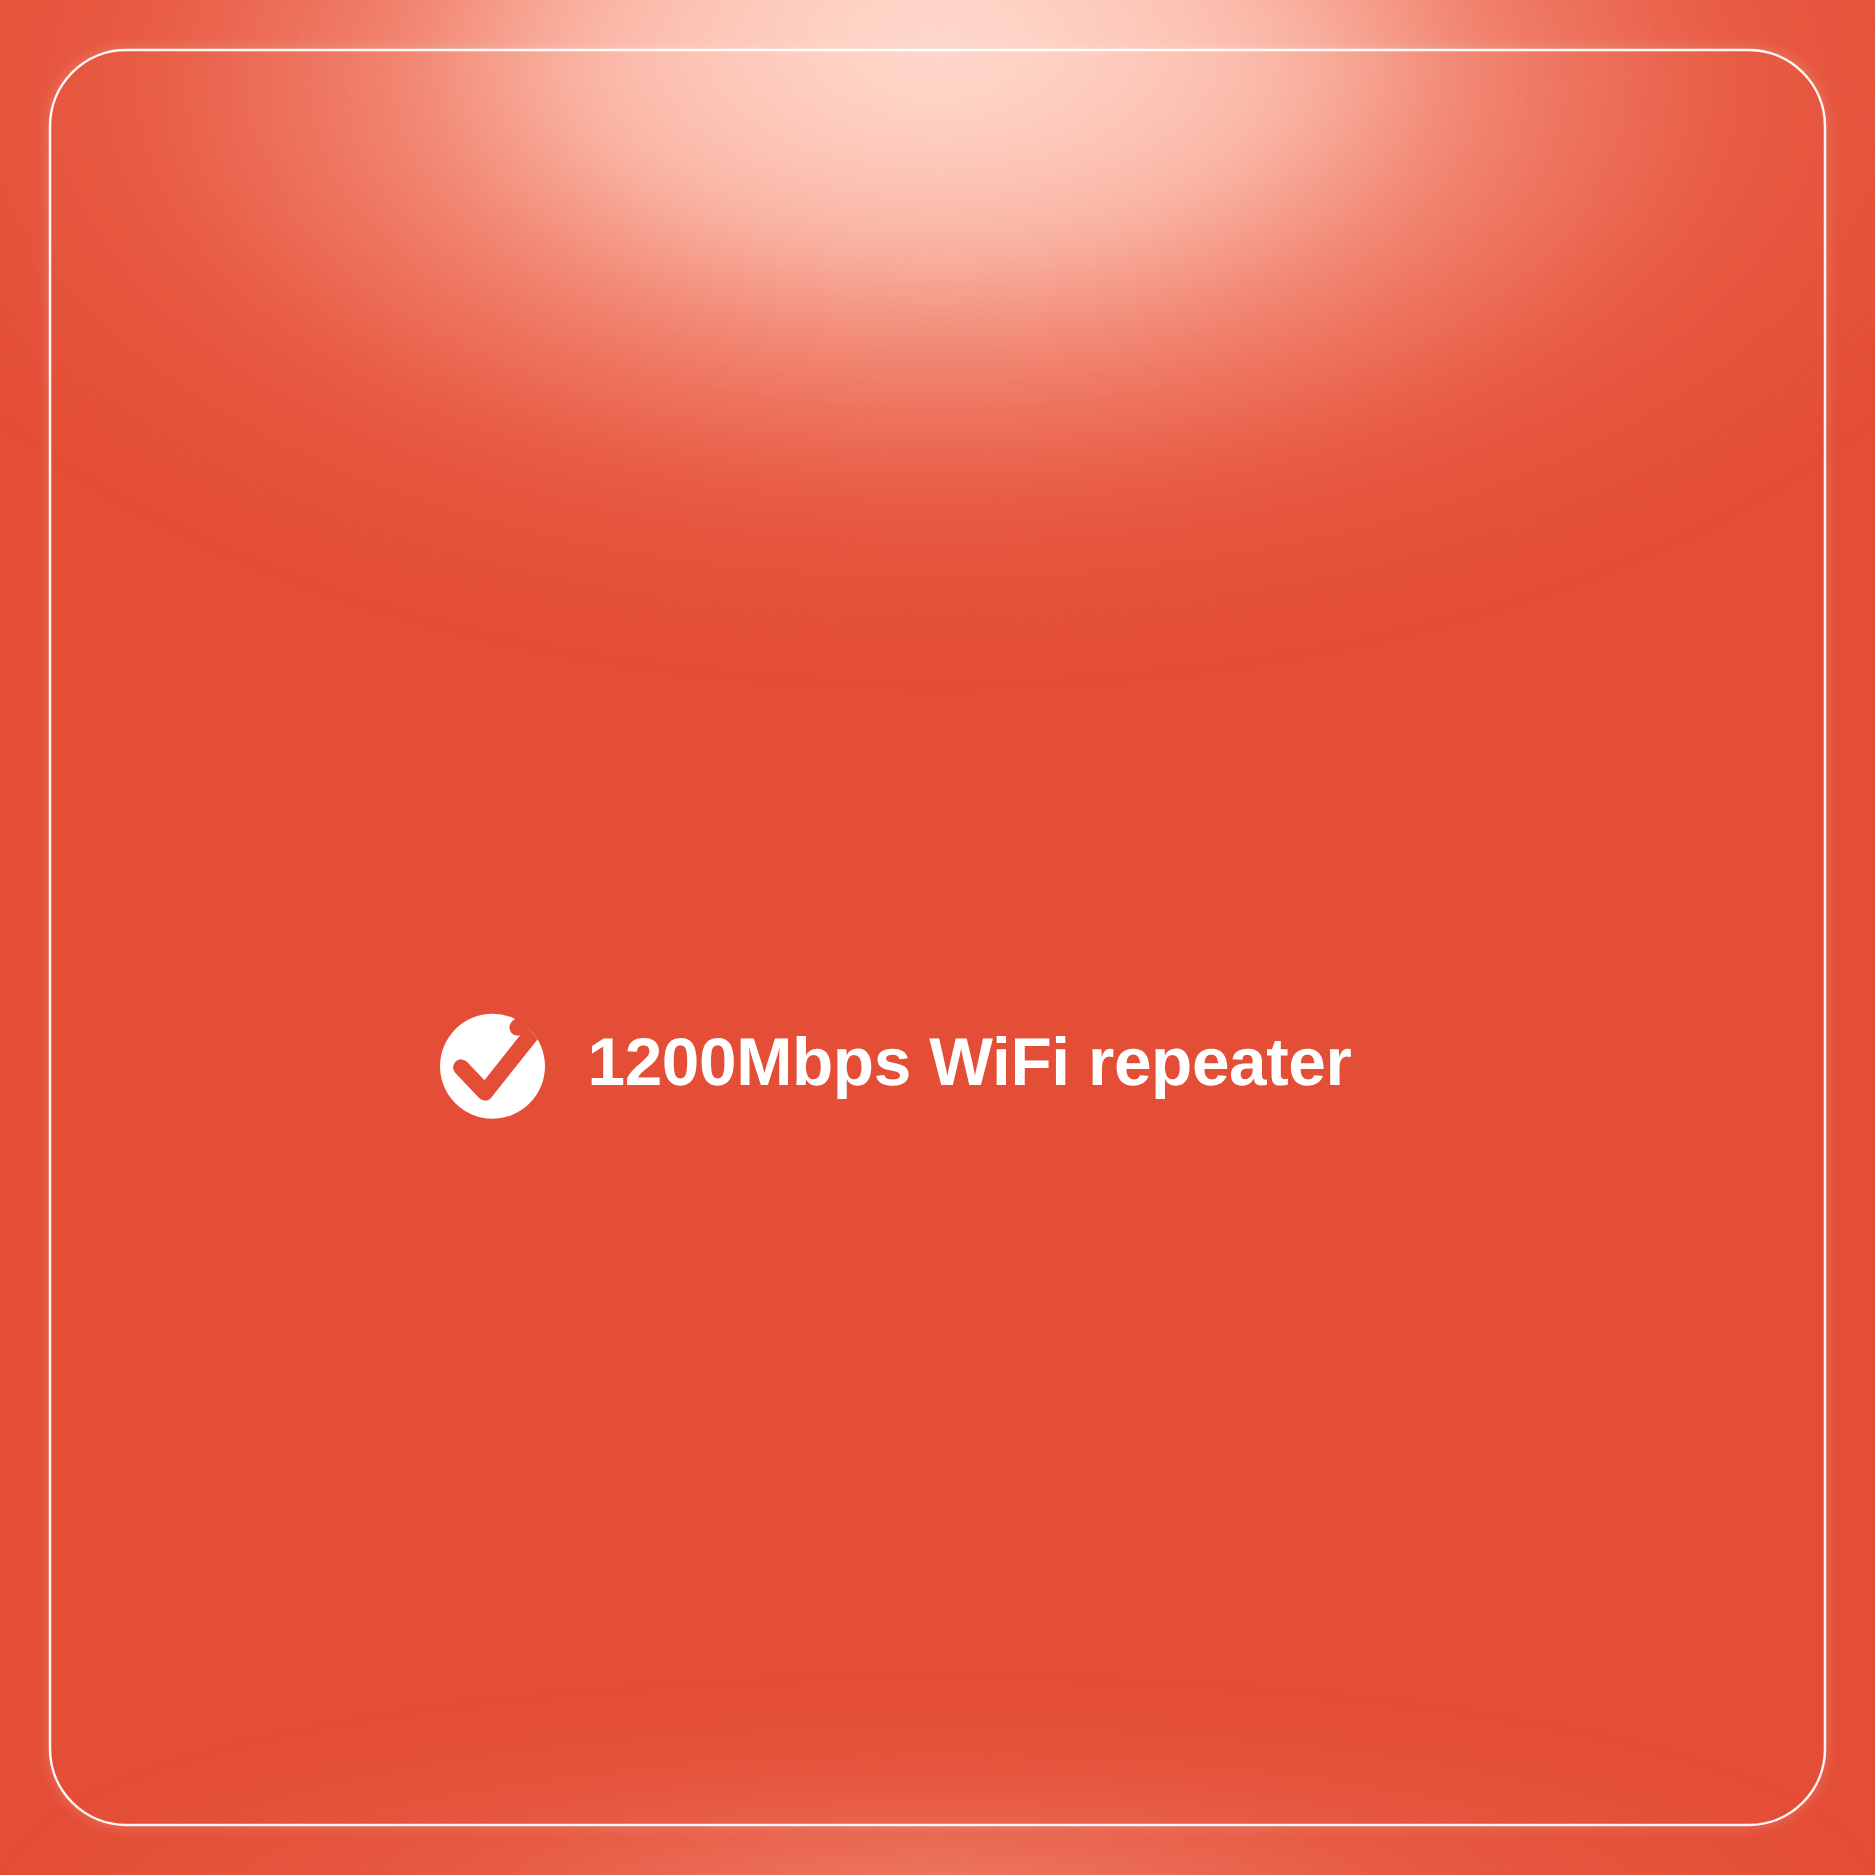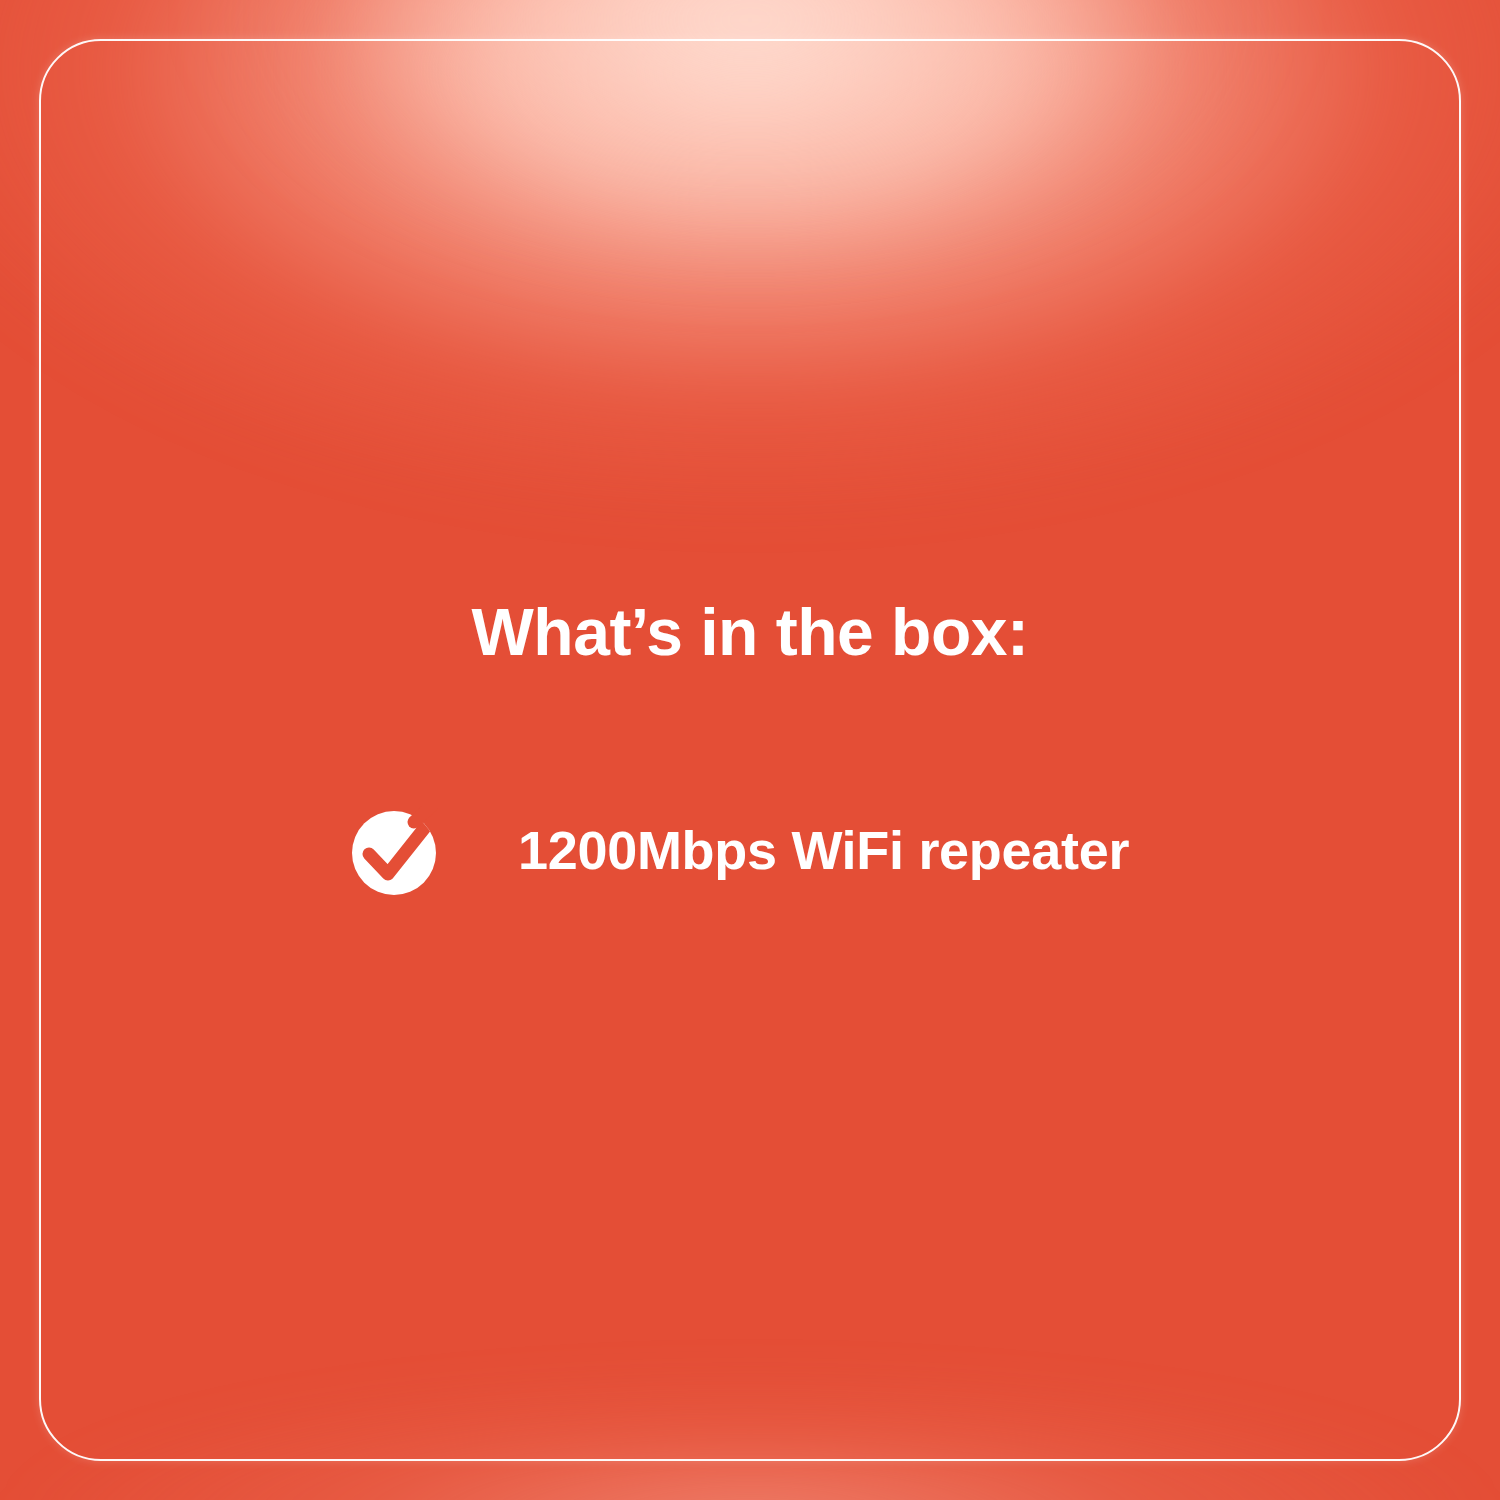--- a/index.html
+++ b/index.html
@@ -130,37 +130,35 @@
   }
 
   .bullet-label {
     color: #ffffff;
     font-family: "Liberation Sans", sans-serif;
     font-size: 54px;
     font-weight: 700;
     letter-spacing: -0.3px;
     line-height: 1.1;
     white-space: nowrap;
-    margin-left: 48px;
   }
 </style>
 </head>
 <body>
 
 <div class="poster">
 
   <div class="glow-primary"></div>
   <div class="glow-secondary"></div>
   <div class="glow-bottom"></div>
 
   <div class="frame"></div>
 
   <div class="content">
 
-    <div class="heading">What’s in the box:</div>
 
     <div class="bullet-list">
 
       <div class="bullet-item">
         <span class="check-icon-wrap">
           <svg class="check-icon" viewBox="0 0 86 90" xmlns="http://www.w3.org/2000/svg" aria-hidden="true">
             <defs>
               <mask id="checkCut" maskUnits="userSpaceOnUse" x="0" y="0" width="86" height="90">
                 <rect x="0" y="0" width="86" height="90" fill="#000"></rect>
                 <circle cx="42" cy="47" r="42" fill="#fff"></circle>

